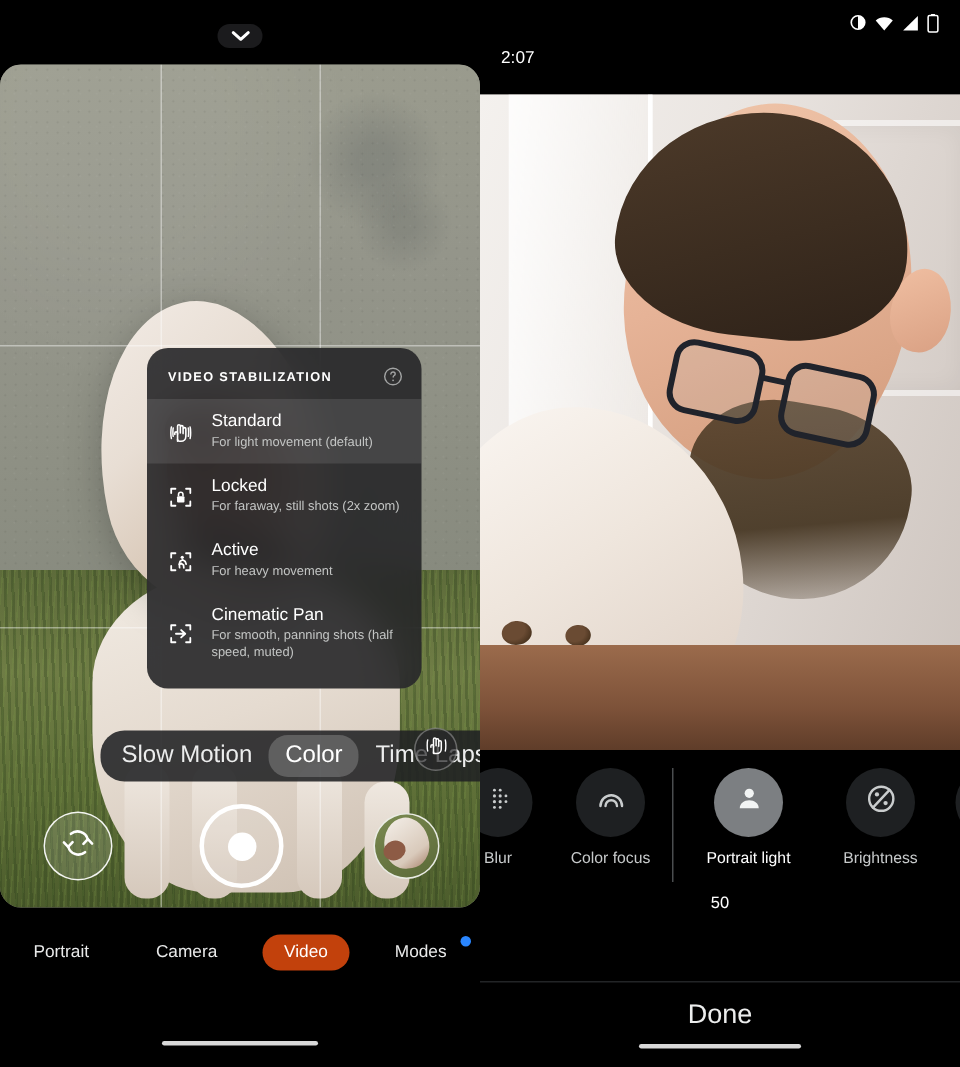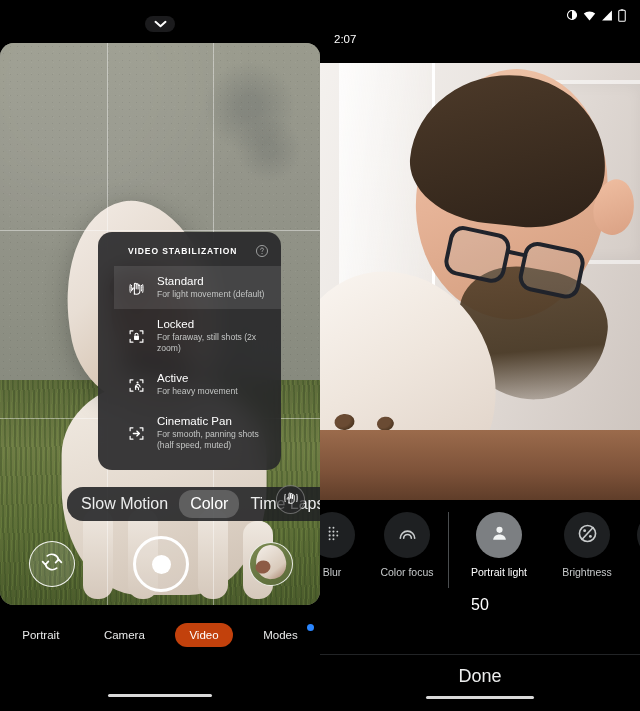--- a/index.html
+++ b/index.html
@@ -102,21 +102,21 @@
   }
   .vf-grid .v1 { left: 33.33%; top: 0; width: 1px; height: 100%; }
   .vf-grid .v2 { left: 66.66%; top: 0; width: 1px; height: 100%; }
   .vf-grid .h1 { top: 33.33%; left: 0; height: 1px; width: 100%; }
   .vf-grid .h2 { top: 66.66%; left: 0; height: 1px; width: 100%; }
 
   
   .stab-menu {
     position: absolute; left: 98px; top: 232px; width: 183px;
     background: rgba(38,38,40,.90);
-    border-radius: 14px; padding: 0 0 10px 16px;
+    border-radius: 14px; padding: 0 0 10px 0;
     backdrop-filter: blur(12px);
     overflow: hidden;
   }
   .stab-head {
     display: flex; align-items: center; justify-content: space-between;
     padding: 12px 12px 8px 14px;
   }
   .stab-title {
     color: #fff; font-size: 8.5px; letter-spacing: .9px; font-weight: 700;
   }
@@ -323,21 +323,21 @@
   }
   .tool.active .tool-label { color: #fff; }
   .tool-divider {
     width: 1px; height: 76px; background: #4a4d4f; flex: 0 0 auto;
     align-self: flex-start;
   }
 
   .slider-area { position: absolute; left: 0; top: 596px; width: 320px; height: 52px; }
   .slider-value {
     position: absolute; left: 50%; transform: translateX(-50%); top: 0;
-    color: #fff; font-size: 16px;
+    color: #fff; font-size: 11px;
   }
 
   .done-sep {
     position: absolute; left: 0; top: 654px; width: 320px; height: 1px;
     background: #222426;
   }
   .done-btn {
     position: absolute; left: 0; top: 660px; width: 320px;
     text-align: center; color: #eceded; font-size: 18px; padding: 6px 0;
   }

